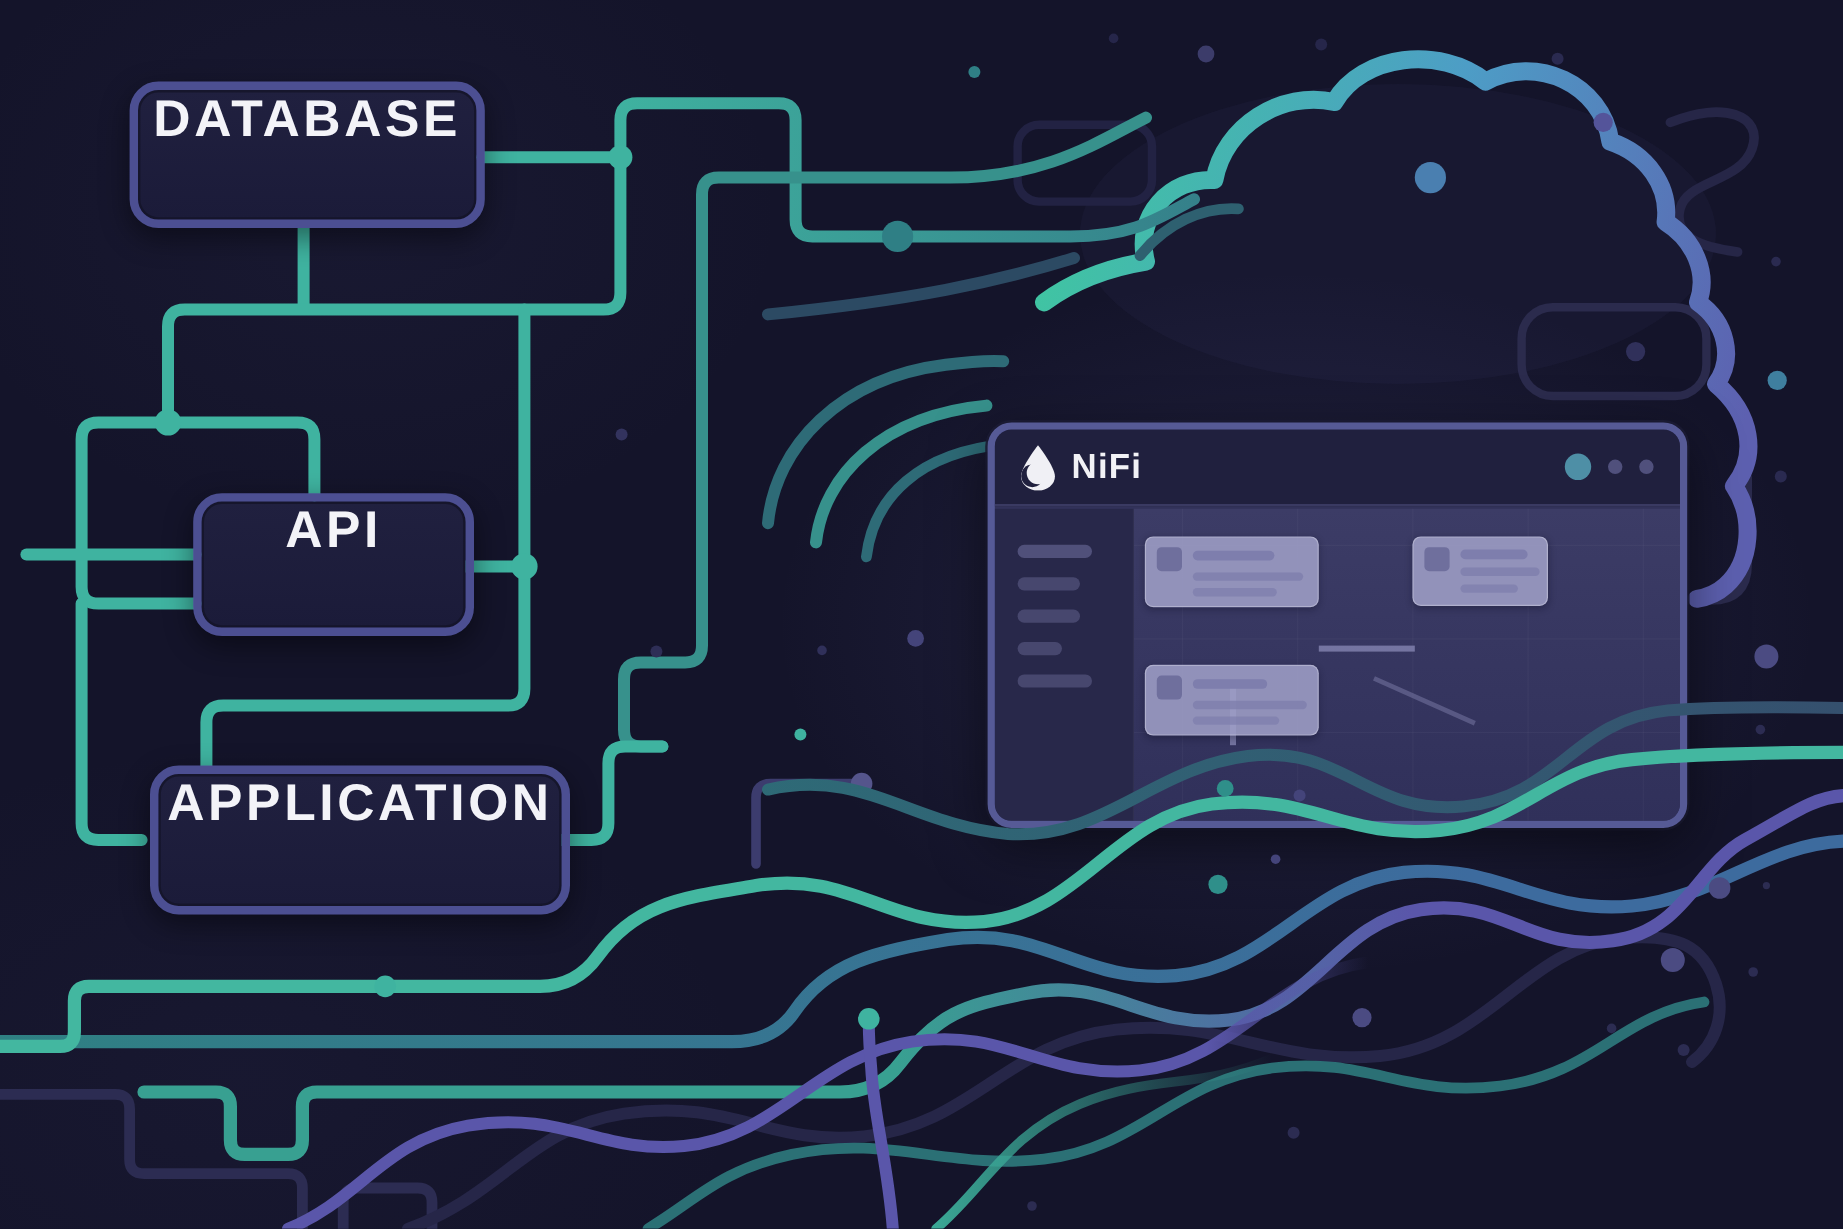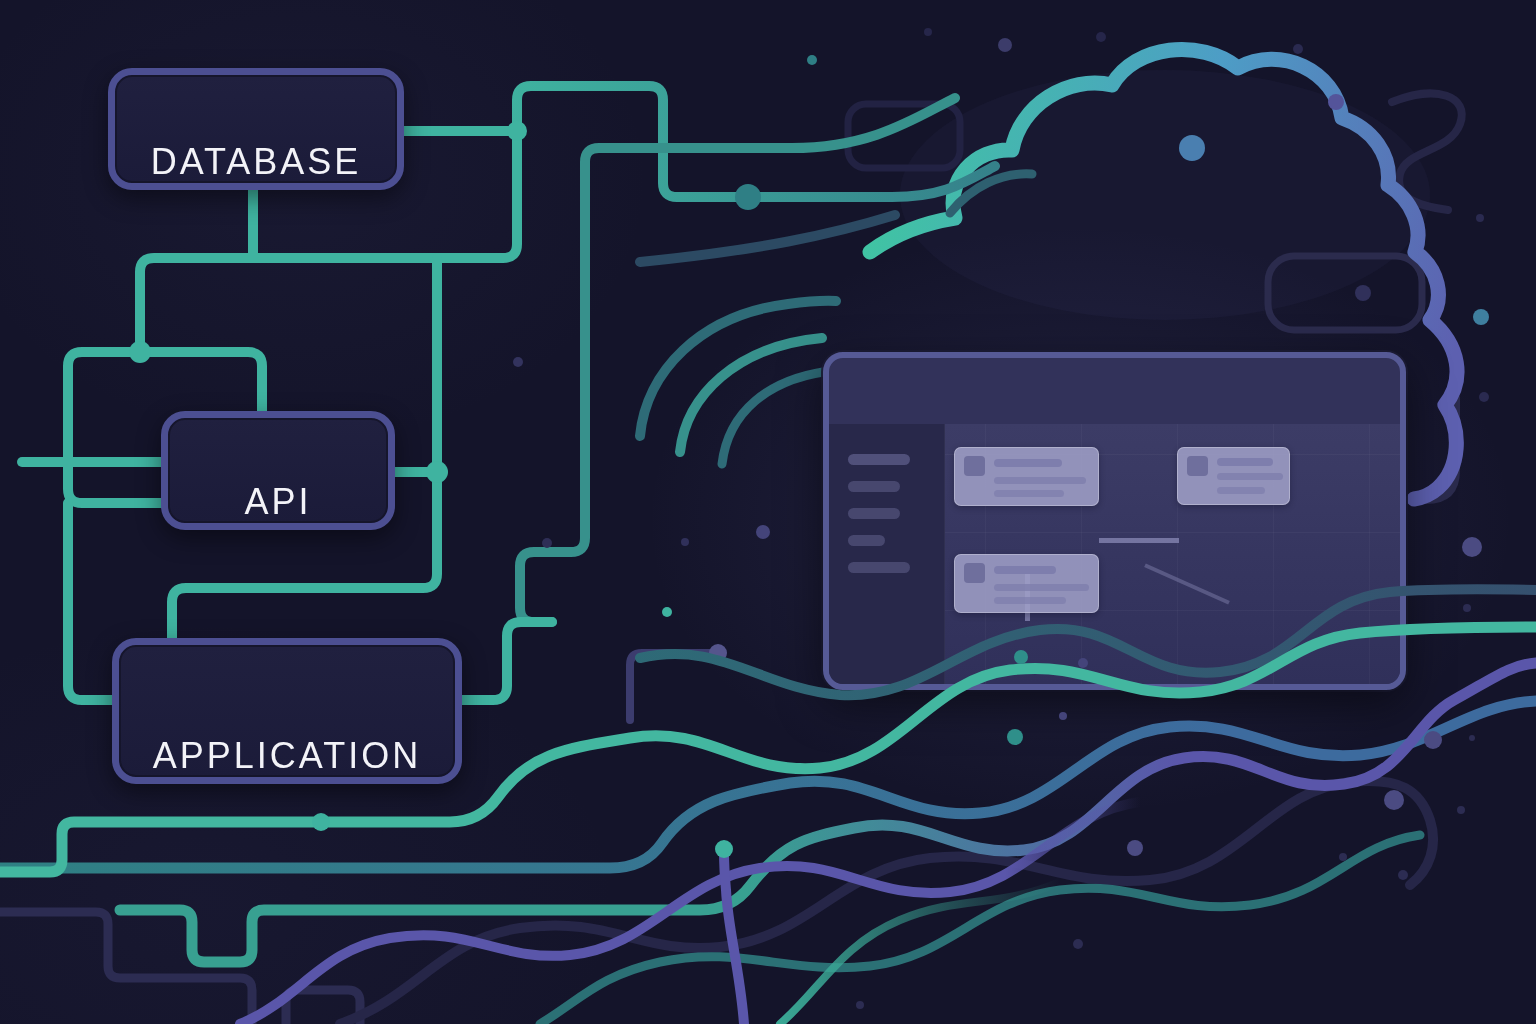--- a/index.html
+++ b/index.html
@@ -13,27 +13,27 @@
       #14142a;
   }
   svg.layer{position:absolute;left:0;top:0;width:1536px;height:1024px;}
   
   .node-box{
     position:absolute;
     background:linear-gradient(180deg,#20203f,#1b1b39);
     border:7px solid #4c4f92;
     border-radius:24px;
     box-shadow:0 8px 24px rgba(0,0,0,0.45), inset 0 0 0 2px rgba(20,20,40,0.8);
-    display:flex;align-items:flex-end;justify-content:center;
-    color:#f3f3f8;font-weight:normal;font-size:36px;letter-spacing:3px;
+    display:flex;align-items:flex-start;justify-content:center;
+    color:#f3f3f8;font-weight:bold;font-size:43px;letter-spacing:3px;
     box-sizing:border-box;
   }
   #box-database{left:108px;top:68px;width:296px;height:122px;}
   #box-api{left:161px;top:411px;width:234px;height:119px;}
-  #box-application{left:112px;top:638px;width:350px;height:146px;}
+  #box-application{left:125px;top:638px;width:350px;height:124px;}
   
   .app-window{
     position:absolute;left:823px;top:352px;width:583px;height:338px;
     border:6px solid #565a96;border-radius:20px;box-sizing:border-box;
     background:#32325a;overflow:hidden;
     box-shadow:0 14px 44px rgba(0,0,0,0.5), 0 0 0 2px rgba(30,30,58,0.9);
   }
   .app-header{
     position:absolute;left:0;top:0;right:0;height:64px;
     background:#20203e;border-bottom:2px solid #3a3a62;
@@ -138,20 +138,40 @@
     <circle cx="518" cy="362" r="5" fill="#33335e"></circle>
     <circle cx="547" cy="543" r="5" fill="#2e2e56"></circle>
     <circle cx="667" cy="612" r="5" fill="#3fb3a0"></circle>
     <circle cx="763" cy="532" r="7" fill="#44447a"></circle>
     <circle cx="685" cy="542" r="4" fill="#30305a"></circle>
     <circle cx="718" cy="653" r="9" fill="#55558c"></circle>
   </g>
 </svg>
 
 <div class="app-window">
+  <div class="app-header">
+    <svg width="32" height="40" viewBox="0 0 34 42">
+      <defs>
+          <clipPath id="dropClip">
+            <path d="M17 2 C17 2 32 21 32 29.5 A15 12.5 0 1 1 2 29.5 C2 21 17 2 17 2 Z"></path>
+          </clipPath>
+        </defs>
+      <path d="M17 2 C17 2 32 21 32 29.5 A15 12.5 0 1 1 2 29.5 C2 21 17 2 17 2 Z" fill="#f0f0f5"></path>
+      <g clip-path="url(#dropClip)">
+        <circle cx="12" cy="29" r="10" fill="#20203e"></circle>
+        <circle cx="17" cy="26.5" r="10" fill="#f0f0f5"></circle>
+      </g>
+    </svg>
+    <div class="app-title">NiFi</div>
+    <div class="win-controls">
+      <div class="ctl-big"></div>
+      <div class="ctl-small"></div>
+      <div class="ctl-small"></div>
+    </div>
+  </div>
   <div class="app-sidebar">
     <div class="sb-bar" style="width:62px"></div>
     <div class="sb-bar" style="width:52px"></div>
     <div class="sb-bar" style="width:52px"></div>
     <div class="sb-bar" style="width:37px"></div>
     <div class="sb-bar" style="width:62px"></div>
   </div>
   <div class="app-canvas">
 
     <div class="conn" style="left:154px;top:114px;width:80px;height:5px;"></div>

